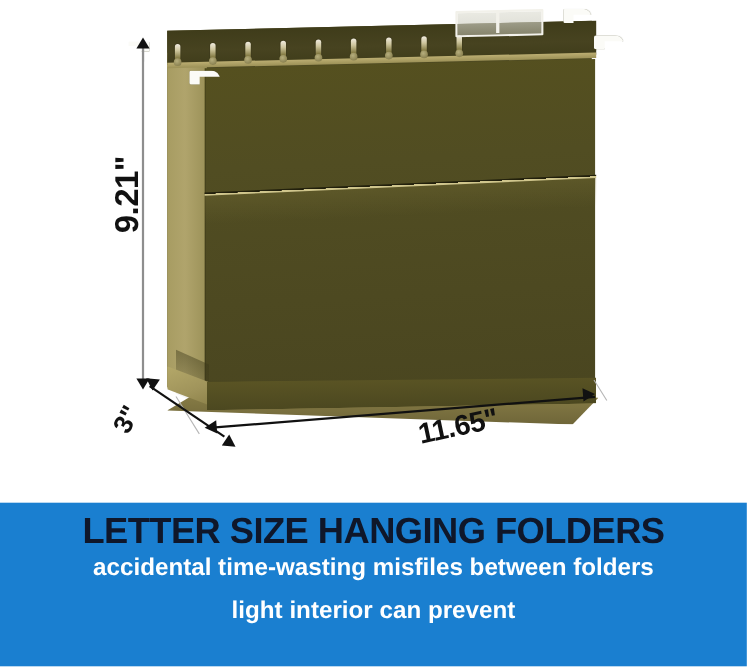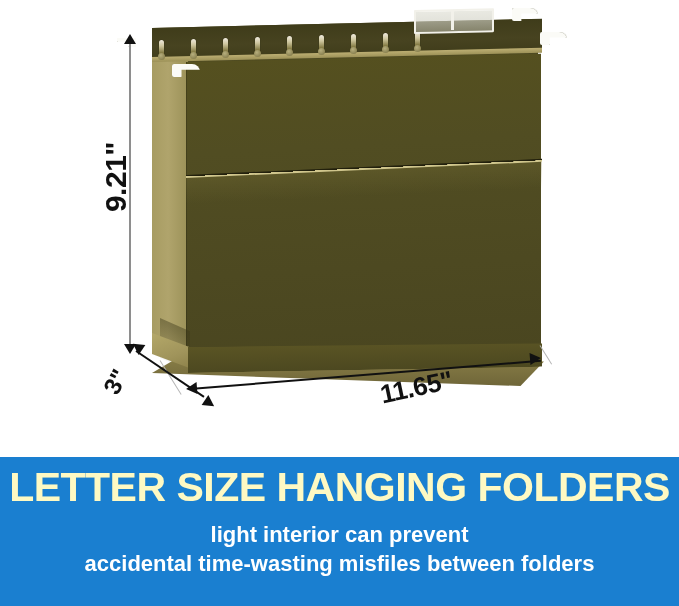--- a/index.html
+++ b/index.html
@@ -234,24 +234,24 @@
   }
 
   
   #promo-banner{
     position:absolute;left:0;top:457px;width:679px;height:149px;
     background:#1a7fd0;
     display:flex;flex-direction:column;align-items:center;justify-content:flex-start;
     padding-top:9px;box-sizing:border-box;
   }
   #banner-headline{
-    color:#fef9c3;
+    color:#0f172a;
     font-family:"Liberation Sans", sans-serif;
     font-weight:bold;
-    font-size:41px;
+    font-size:33px;
     letter-spacing:-0.5px;
     line-height:1.05;
     text-align:right;
     transform:scaleX(1.0);
     white-space:nowrap;
   }
   .banner-sub{
     color:#ffffff;
     font-family:"Liberation Sans", sans-serif;
     font-weight:bold;
@@ -319,15 +319,15 @@
   <div class="dimlabel" id="label-width">11.65"</div>
 
   <div class="dimline" id="dline"></div>
   <div class="dimline" id="dline-arrow-a"></div>
   <div class="dimline" id="dline-arrow-b"></div>
   <div class="dimlabel" id="label-depth">3"</div>
 </div>
 
 <div id="promo-banner">
   <div id="banner-headline">LETTER SIZE HANGING FOLDERS</div>
+  <div class="banner-sub" id="banner-sub-2">accidental time-wasting misfiles between folders</div>
   <div class="banner-sub" id="banner-sub-1">light interior can prevent</div>
-  <div class="banner-sub" id="banner-sub-2">accidental time-wasting misfiles between folders</div>
 </div>
 
 </body></html>

